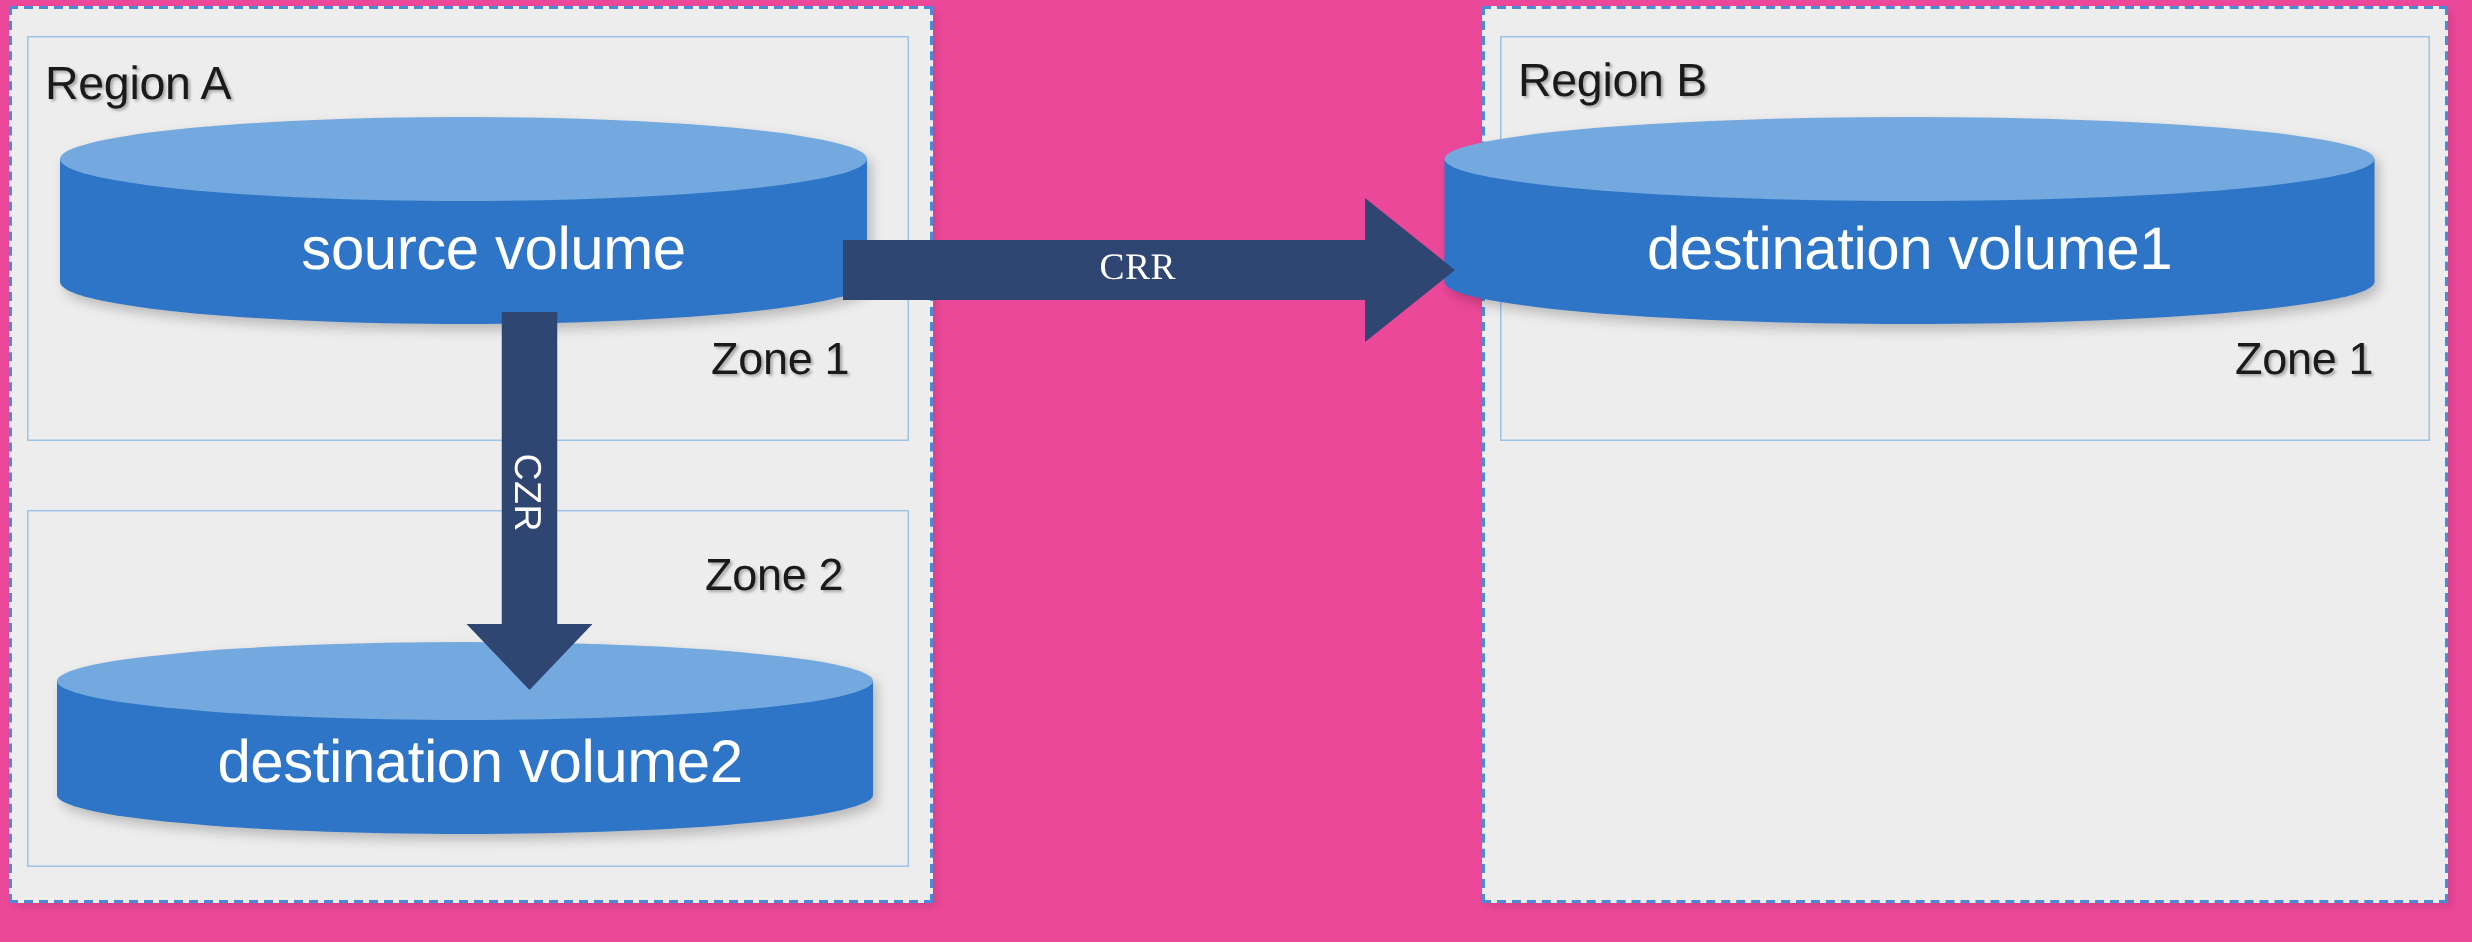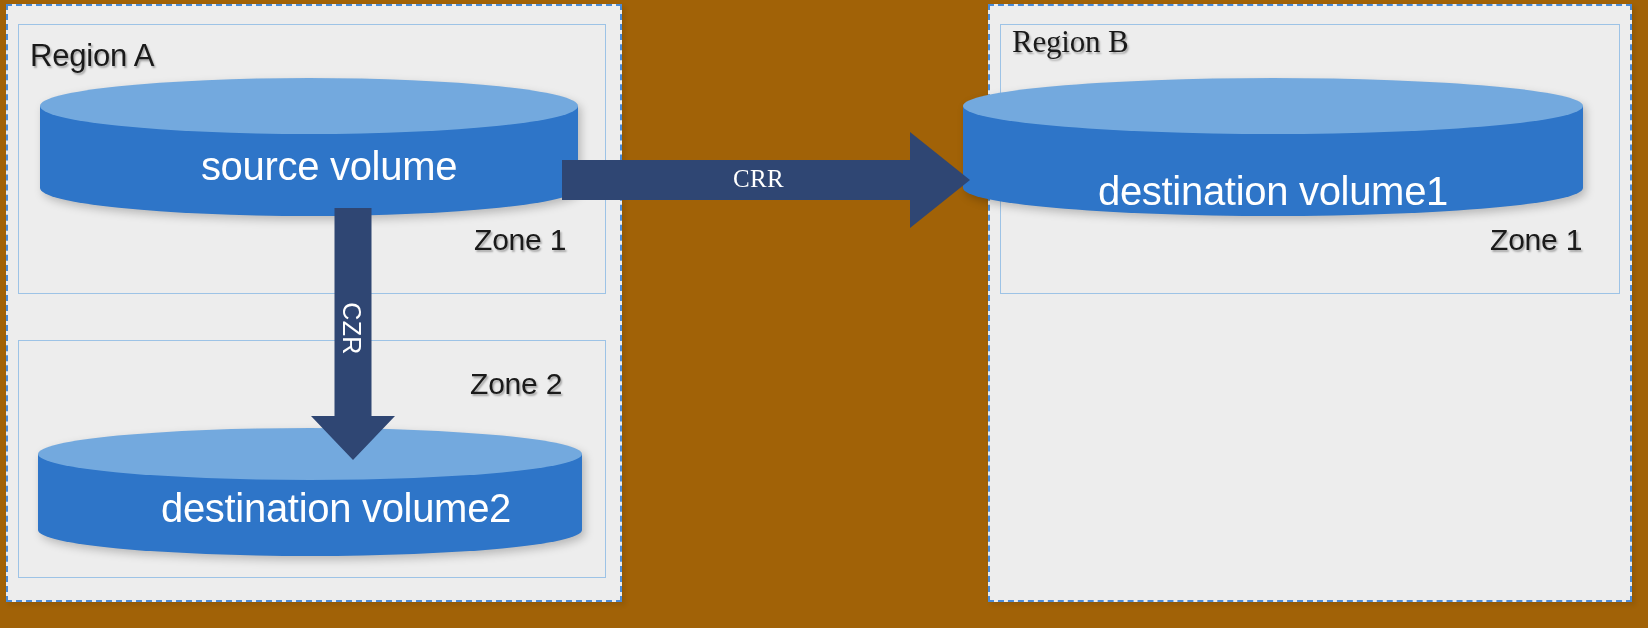--- a/index.html
+++ b/index.html
@@ -7,21 +7,21 @@
     padding: 0;
     background: #ffffff;
   }
   body {
     font-family: "Liberation Sans", sans-serif;
   }
   #canvas {
     position: relative;
     width: 1648px;
     height: 628px;
-    background: #a16207;
+    background: #ec4899;
     overflow: hidden;
   }
 
   
   .region {
     position: absolute;
     background: #EDEDED;
     border: 2px dashed #4A8BD6;
     box-sizing: border-box;
     box-shadow: 3px 3px 5px rgba(0,0,0,0.10);
@@ -133,45 +133,45 @@
 
   <div class="zone-label" style="left:470px; top:367px;">Zone 2</div>
 
   <div class="cylinder" style="left:40px; top:78px; width:538px; height:140px;">
     <div class="cyl-bottom-cap" style="top:82px; width:538px; height:56px;"></div>
     <div class="cyl-body" style="top:28px; width:538px; height:82px;"></div>
     <div class="cyl-top" style="width:538px; height:56px;"></div>
     <div class="cyl-label" style="top:66px;margin-left:20px;">source volume</div>
   </div>
 
-  <div class="cylinder" style="left:38px; top:428px; width:564px; height:130px;padding-left:32px;">
+  <div class="cylinder" style="left:38px; top:428px; width:564px; height:130px;">
     <div class="cyl-bottom-cap" style="top:76px; width:544px; height:52px;"></div>
     <div class="cyl-body" style="top:26px; width:544px; height:76px;"></div>
     <div class="cyl-top" style="width:544px; height:52px;"></div>
     <div class="cyl-label" style="top:58px;">destination volume2</div>
   </div>
 
   <svg class="arrow-v" style="left:311px; top:208px;" width="84" height="252" viewBox="0 0 84 252">
     <polygon points="23.5,0 60.5,0 60.5,208 84,208 42,252 0,208 23.5,208" fill="#2F4673"></polygon>
   </svg>
   <div class="arrow-v-label" style="left:325px; top:314px;">CZR</div>
 
   <svg class="arrow-h" style="left:562px; top:132px;" width="408" height="96" viewBox="0 0 408 96">
     <polygon points="0,28 348,28 348,0 408,48 348,96 348,68 0,68" fill="#2F4673"></polygon>
   </svg>
   <div class="arrow-h-label" style="left:733px; top:165px;font-family:Liberation Serif, serif;">CRR</div>
 
   <div class="region" style="left:988px; top:4px; width:644px; height:598px;"></div>
 
   <div class="zone" style="left:1000px; top:24px; width:620px; height:270px;"></div>
 
-  <div class="region-label" style="left:1012px; top:24px;font-family:Liberation Serif, serif;">Region B</div>
+  <div class="region-label" style="left:1012px; top:36px;">Region B</div>
 
   <div class="zone-label" style="left:1490px; top:223px;">Zone 1</div>
 
   <div class="cylinder" style="left:963px; top:78px; width:620px; height:140px;">
     <div class="cyl-bottom-cap" style="top:82px; width:620px; height:56px;"></div>
     <div class="cyl-body" style="top:28px; width:620px; height:82px;"></div>
     <div class="cyl-top" style="width:620px; height:56px;"></div>
-    <div class="cyl-label" style="top:66px;margin-top:25px;">destination volume1</div>
+    <div class="cyl-label" style="top:66px;">destination volume1</div>
   </div>
 
 </div>
 
 </body></html>

